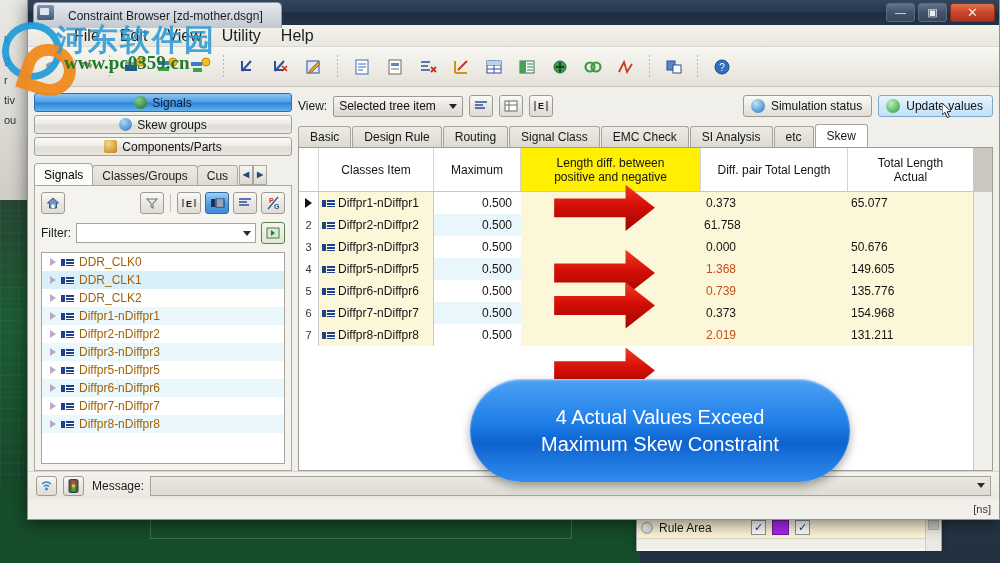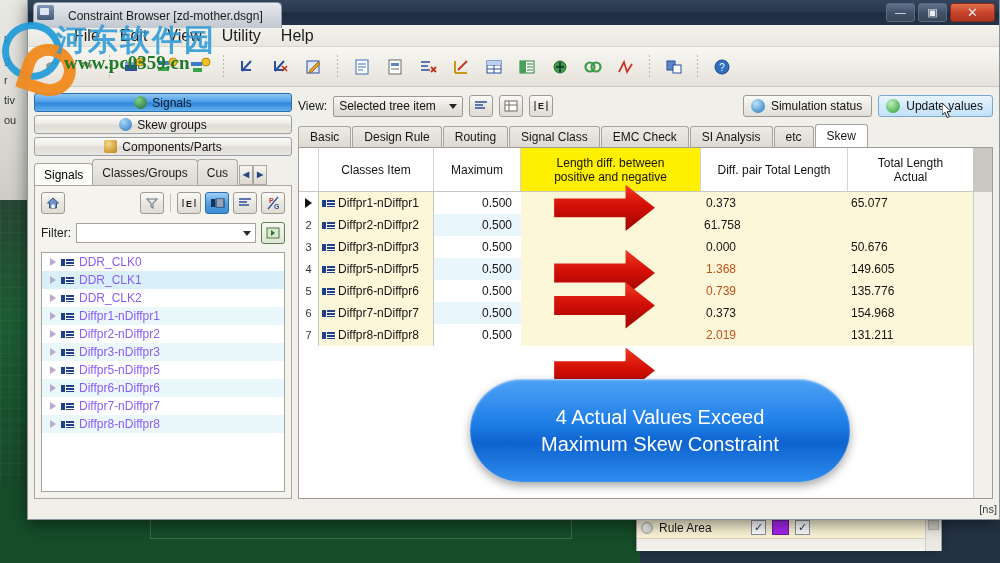--- a/index.html
+++ b/index.html
@@ -171,21 +171,21 @@
     background: linear-gradient(180deg,#fbfbf9 0%,#eceae4 48%,#dedcd4 52%,#e9e7e0 100%);
   }
   .bigbtn.sel {
     background: linear-gradient(180deg,#8fc6f5 0%,#4f9fe8 45%,#2f86da 55%,#65b2ef 100%);
     border-color: #2a6fae; color: #0d1b2a;
   }
   .bigbtn .gl { width: 13px; height: 13px; border-radius: 50%; display:inline-block; }
 
   #lefttabs { display: flex; align-items: flex-end; height: 22px; margin-top: 4px; }
   .ltab {
-    height: 26px; padding: 0 9px; font-size: 12px; color: #1c1c1c;
+    height: 20px; padding: 0 9px; font-size: 12px; color: #1c1c1c;
     display: flex; align-items: center;
     border: 1px solid #a9a7a0; border-bottom: none; border-radius: 4px 4px 0 0;
     background: linear-gradient(180deg,#eceae3 0%,#dcdad2 100%);
     margin-right: -1px; white-space: nowrap; overflow: hidden;
   }
   .ltab.active { background: #fbfbf8; height: 22px; color:#000; }
   .ltab.clip { max-width: 42px; }
   .spin { display: flex; margin-left: 2px; }
   .spin b {
     width: 14px; height: 20px; border: 1px solid #a9a7a0;
@@ -217,21 +217,21 @@
     display: flex; align-items: center; justify-content: flex-end; padding-right: 4px;
   }
   #filterbox .caret { width:0;height:0;border-left:4px solid transparent;border-right:4px solid transparent;border-top:5px solid #2b2b2b; }
 
   #treebox {
     flex: 1 1 auto; margin-top: 8px; background: #fff;
     border: 1px solid #a5a39c; overflow: hidden; min-height: 0;
   }
   .trow {
     height: 18px; display: flex; align-items: center; gap: 5px; padding-left: 8px;
-    font-size: 12px; color: #8b5cf6;
+    font-size: 12px; color: #a16207;
   }
   .trow.alt { background: #eaf7fb; }
   .trow.hl  { background: #d9f0f8; }
   .tri { width:0;height:0;border-top:4px solid transparent;border-bottom:4px solid transparent;border-left:6px solid #b6a9c9; }
   .netic { width: 13px; height: 9px; position: relative; display:inline-block; }
   .netic:before{content:"";position:absolute;left:0;top:1px;width:4px;height:7px;background:#20418a;}
   .netic:after{content:"";position:absolute;left:5px;top:1px;width:8px;height:7px;
     background:repeating-linear-gradient(180deg,#20418a 0 2px,#fff 2px 3px);}
 
   
@@ -337,21 +337,21 @@
   }
   #msgbar .mlab { font-size: 12px; color:#1b1b1b; margin-left:2px; }
   #msgbox {
     flex:1 1 auto; height:20px; border:1px solid #a5a39c;
     background: linear-gradient(180deg,#e9e7e0,#dedcd4);
     display:flex;align-items:center;justify-content:flex-end;padding-right:5px;
   }
   #msgbox .caret{width:0;height:0;border-left:4px solid transparent;border-right:4px solid transparent;border-top:5px solid #2b2b2b;}
   #unitbar {
     height: 20px; flex: 0 0 20px; display:flex; align-items:center; justify-content:flex-end;
-    padding-right: 2px; font-size: 11px; color:#3a3a3a;
+    padding-right: 8px; font-size: 11px; color:#3a3a3a;
     background: #f0efe9;
     text-align: center;
   }
 
   
   #wm { position:absolute; left:0; top:14px; width:240px; height:78px; z-index:40; pointer-events:none; }
   #wm .ring {
     position:absolute; left:2px; top:8px; width:60px; height:58px; border-radius:50%;
     border:7px solid #1f9bd8; opacity:.92;
   }
@@ -872,20 +872,41 @@
             <path d="M243 48 h68 v-13 l28 22 -28 22 v-13 h-68 z"></path>
             <path d="M243 110 h68 v-13 l28 22 -28 22 v-13 h-68 z"></path>
             <path d="M243 141 h68 v-13 l28 22 -28 22 v-13 h-68 z"></path>
             <path d="M243 203 h68 v-13 l28 22 -28 22 v-13 h-68 z"></path>
           </g>
         </svg>
       </div>
     </div>
   </div>
 
+  <div id="msgbar">
+    <span class="sbtn" style="width:21px;height:20px">
+        <svg width="13" height="13" viewBox="0 0 13 13">
+          <path d="M2 5 Q6.5 1 11 5" stroke="#2f86d8" stroke-width="1.5" fill="none"></path>
+          <path d="M4 7.5 Q6.5 5 9 7.5" stroke="#2f86d8" stroke-width="1.5" fill="none"></path>
+          <circle cx="6.5" cy="10" r="1.4" fill="#2f86d8"></circle>
+        </svg>
+      </span>
+    <span class="sbtn" style="width:21px;height:20px">
+        <svg width="11" height="14" viewBox="0 0 11 14">
+          <rect x="1" y="0.5" width="9" height="13" rx="1.5" fill="#5a5a54" stroke="#3a3a35"></rect>
+          <circle cx="5.5" cy="3.5" r="2" fill="#e23b22"></circle>
+          <circle cx="5.5" cy="7" r="2" fill="#e2c022"></circle>
+          <circle cx="5.5" cy="10.5" r="2" fill="#3faa45"></circle>
+        </svg>
+      </span>
+    <span class="mlab">Message:</span>
+    <div id="msgbox">
+      <span class="caret"></span>
+    </div>
+  </div>
   <div id="unitbar">
     <span>[ns]</span>
   </div>
 
 </div>
 
 <div id="callout">
   <span style="white-space:pre-line">4 Actual Values Exceed
 Maximum Skew Constraint</span>
 </div>

